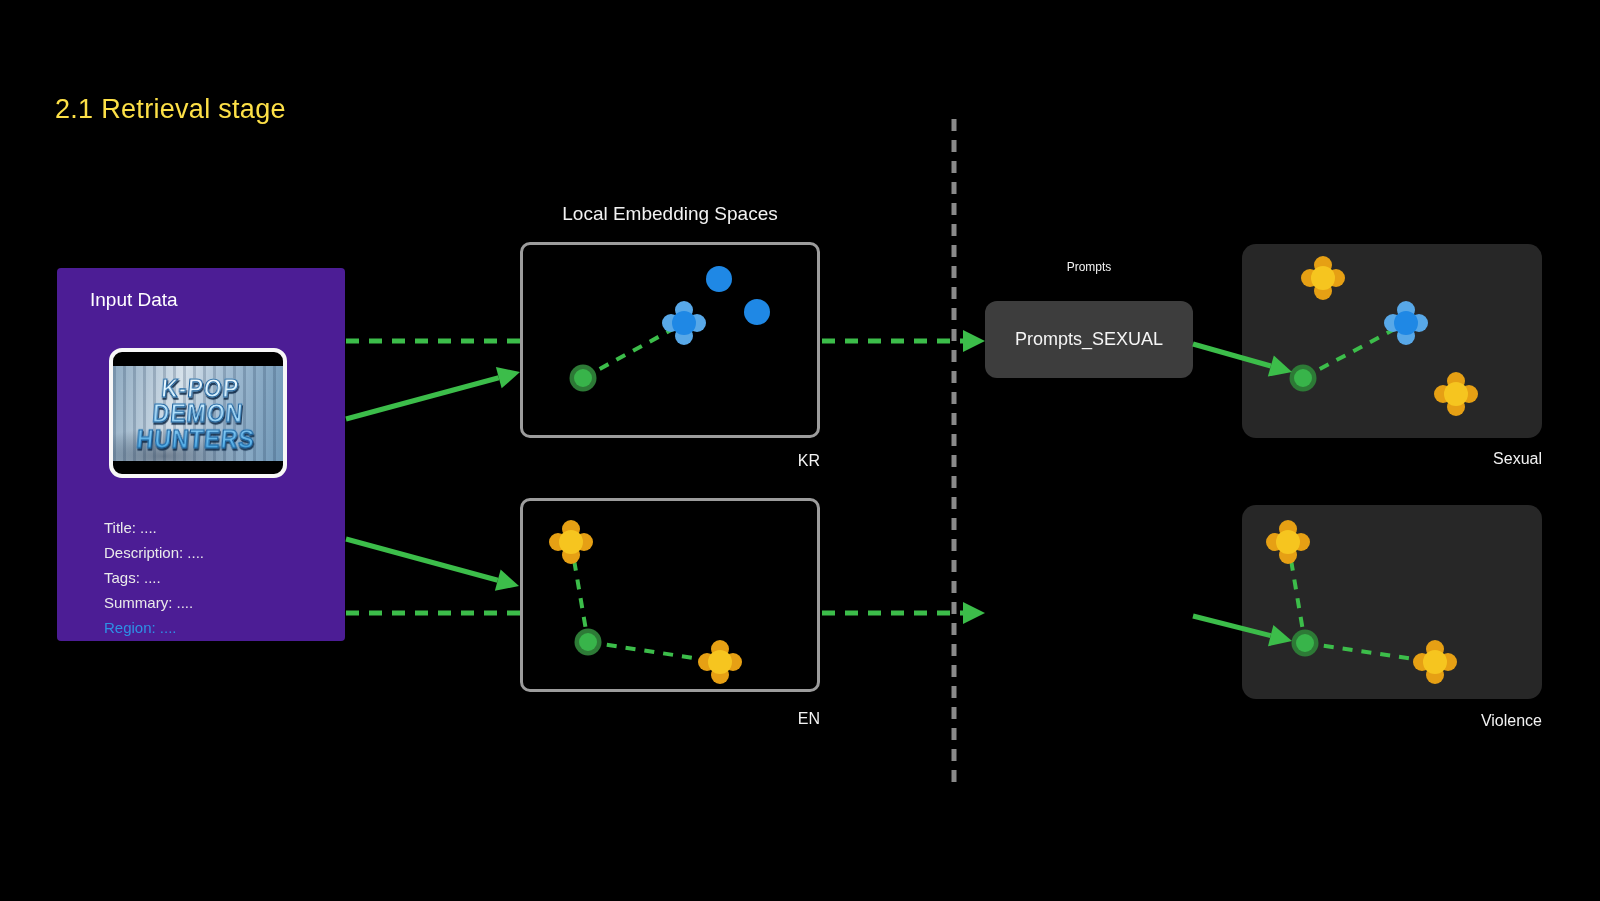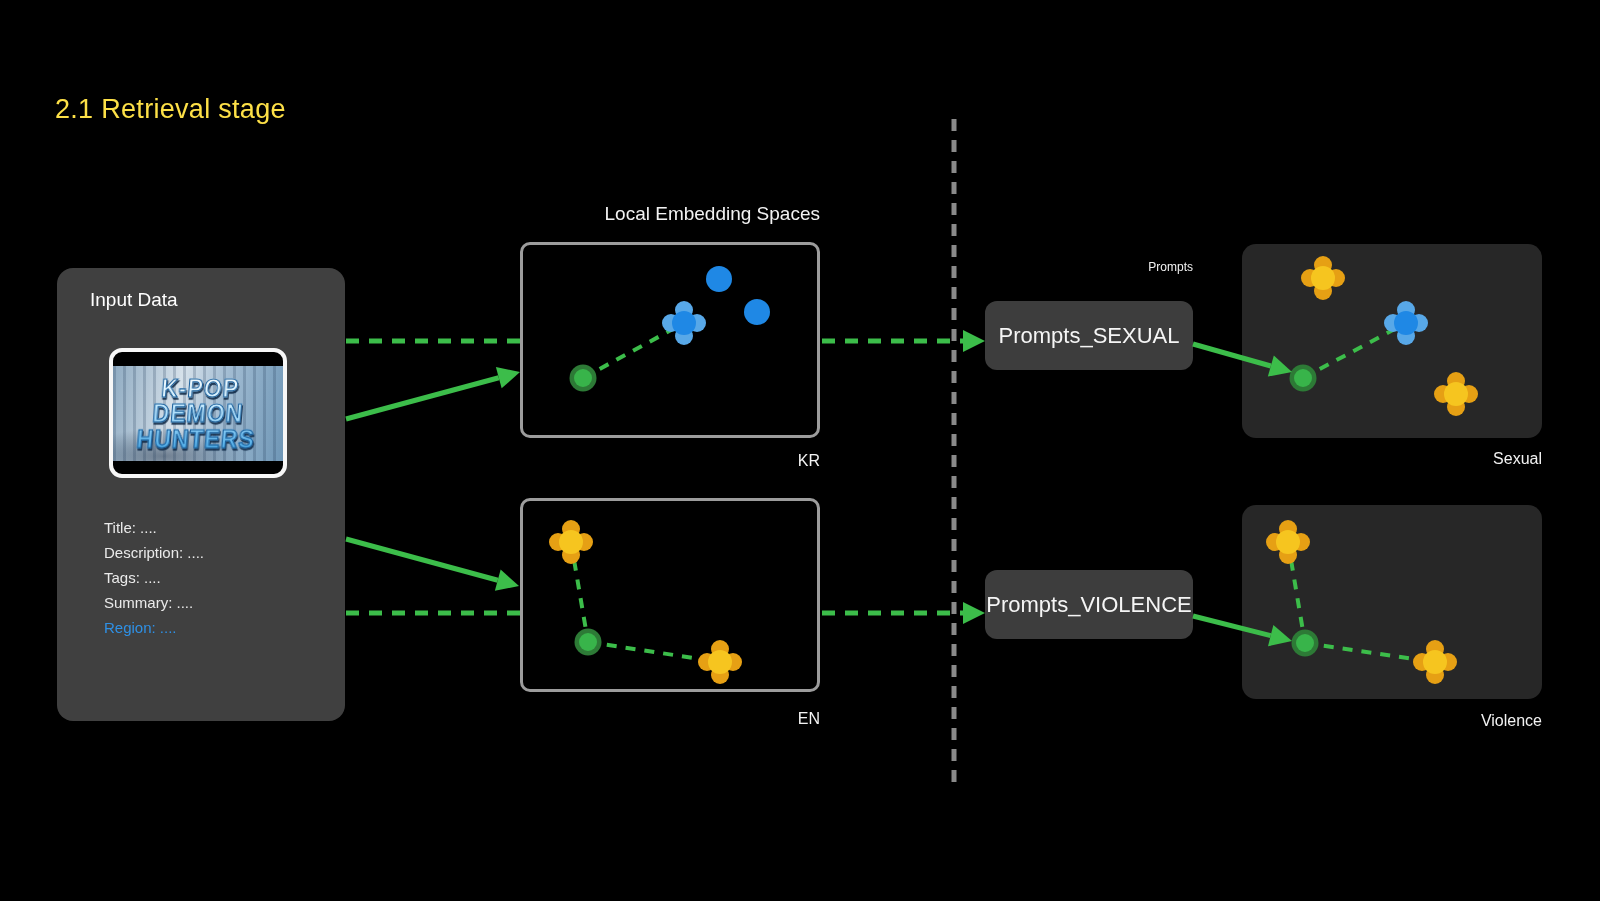--- a/index.html
+++ b/index.html
@@ -3,22 +3,22 @@
 <meta charset="utf-8">
 <style>
   html,body{margin:0;padding:0;background:#000;}
   .canvas{position:relative;width:1600px;height:901px;background:#000;overflow:hidden;
           font-family:"Liberation Sans",sans-serif;}
 
   .page-title{position:absolute;left:55px;top:94px;font-size:27px;font-weight:400;
               color:#fde047;letter-spacing:.3px;}
 
   
-  .input-panel{position:absolute;left:57px;top:268px;width:288px;height:453px;
-               background:#404040;border-radius:16px;}
+  .input-panel{position:absolute;left:57px;top:268px;width:288px;height:373px;
+               background:#4c1d95;border-radius:4px;}
   .panel-title{position:absolute;left:33px;top:21px;font-size:19px;color:#fff;}
   .thumb{position:absolute;left:52px;top:80px;width:178px;height:130px;box-sizing:border-box;
          background:#000;border:4px solid #f7f7f7;border-radius:13px;overflow:hidden;}
   .thumb-photo{position:relative;height:95px;margin-top:14px;
      background:
        repeating-linear-gradient(90deg, rgba(30,55,85,.22) 0 3px, rgba(255,255,255,0) 3px 10px),
        radial-gradient(120px 40px at 30% 95%, rgba(25,45,70,.55), rgba(0,0,0,0) 70%),
        linear-gradient(100deg,#8fabc2,#d6e1ea 38%,#a3bdd3 62%,#6e96b6);}
   .thumb-text{position:absolute;inset:0;display:flex;flex-direction:column;align-items:center;
      justify-content:center;transform:skewX(-5deg) scale(.96,1.04);
@@ -27,36 +27,36 @@
      background:linear-gradient(180deg,#f4fcff 15%,#bfe8ff 45%,#4fade8 85%);
      -webkit-background-clip:text;background-clip:text;color:transparent;
      -webkit-text-stroke:1.1px #1b5f9b;
      filter:drop-shadow(1px 2px 0 rgba(8,35,66,.85));}
   .fields{position:absolute;left:35px;top:240px;margin:12px;padding:0;list-style:none;
           font-size:15px;color:#eaeaea;}
   .fields li{margin-bottom:10px;line-height:15px;}
   .fields li.blue{color:#2e90e5;}
 
   
-  .header{position:absolute;color:#f2f2f2;font-size:19px;text-align:right;}
+  .header{position:absolute;color:#f2f2f2;font-size:19px;text-align:center;}
   .header.local{left:520px;top:203px;width:300px;}
   .header.categorical{left:1242px;top:203px;width:300px;}
   .header.prompts{left:985px;top:260px;width:208px;font-size:12px;}
   .box-label{position:absolute;width:300px;text-align:right;color:#f2f2f2;font-size:16px;}
 
   
   .ebox{position:absolute;box-sizing:border-box;}
   .ebox.bordered{background:#000;border:3px solid #9c9c9c;border-radius:10px;}
   .ebox.filled{background:#272727;border-radius:14px;}
   .ebox svg{position:absolute;left:-3px;top:-3px;overflow:visible;}
   .ebox.filled svg{left:0;top:0;}
 
   
-  .pbox{position:absolute;width:208px;height:69px;background:#3d3d3d;border-radius:12px;
-        display:flex;align-items:center;justify-content:center;color:#f5f5f5;font-size:22px;}
+  .pbox{position:absolute;width:208px;height:77px;background:#3d3d3d;border-radius:12px;
+        display:flex;align-items:center;justify-content:center;color:#f5f5f5;font-size:18px;}
 
   #overlay{position:absolute;left:0;top:0;pointer-events:none;}
 </style>
 </head>
 <body>
 
 <div class="canvas">
 
   <div class="page-title">2.1 Retrieval stage</div>
 
@@ -115,23 +115,20 @@
         <circle cx="200" cy="177" r="9" fill="#e6a014"></circle>
         <circle cx="187" cy="164" r="9" fill="#e6a014"></circle>
         <circle cx="200" cy="164" r="12" fill="#f6c51f"></circle>
       </svg>
   </div>
   <div class="box-label" style="left:520px;top:710px">EN</div>
 
   <div class="pbox" style="left:985px;top:301px">
     <span>Prompts_SEXUAL</span>
   </div>
-  <div class="pbox" style="left:985px;top:570px">
-    <span>Prompts_VIOLENCE</span>
-  </div>
 
   <div class="ebox filled" style="left:1242px;top:244px;width:300px;height:194px">
     <svg width="300" height="194">
         <line x1="61" y1="134" x2="164" y2="79" stroke="#3cbd4a" stroke-width="4" stroke-dasharray="10 9"></line>
         <circle cx="81" cy="21" r="9" fill="#e6a014"></circle>
         <circle cx="94" cy="34" r="9" fill="#e6a014"></circle>
         <circle cx="81" cy="47" r="9" fill="#e6a014"></circle>
         <circle cx="68" cy="34" r="9" fill="#e6a014"></circle>
         <circle cx="81" cy="34" r="12" fill="#f6c51f"></circle>
         <circle cx="164" cy="66" r="9" fill="#58a8e8"></circle>

